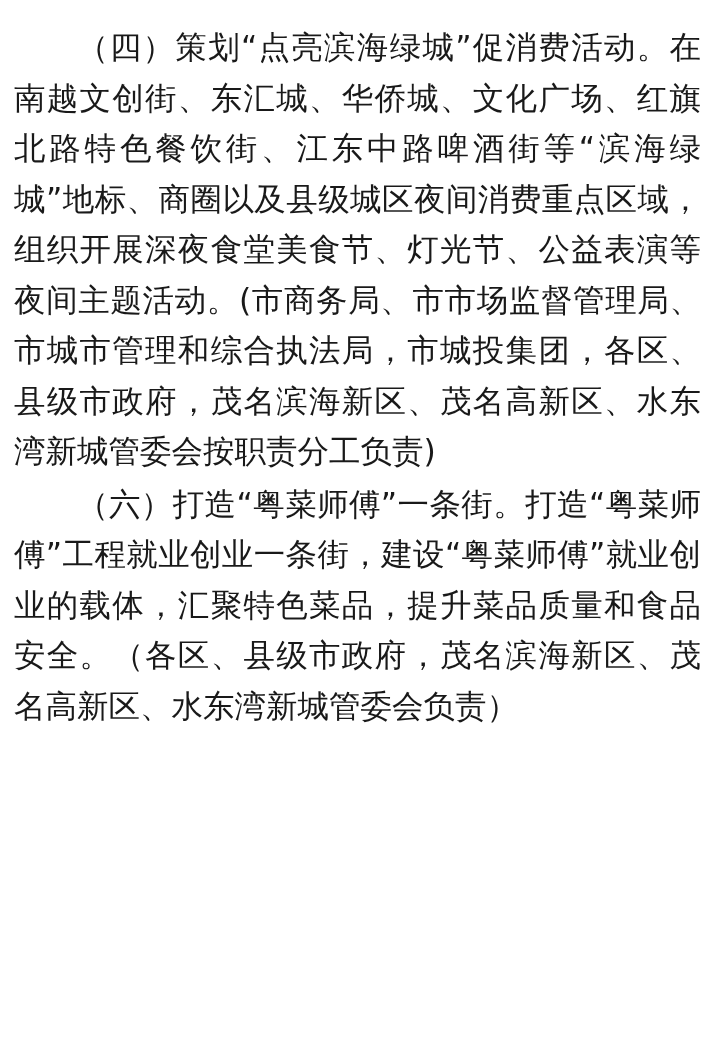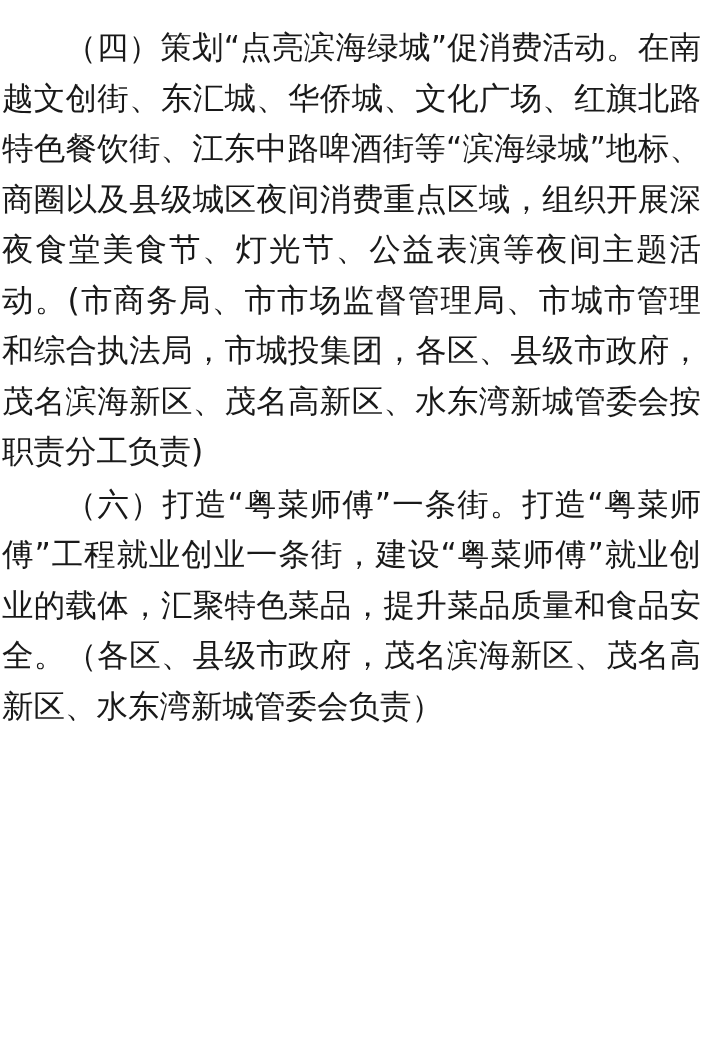--- a/index.html
+++ b/index.html
@@ -12,21 +12,21 @@
     height: 1048px;
     overflow: hidden;
     font-family: "DejaVu Sans", "Liberation Sans", sans-serif;
   }
   .page {
     position: relative;
     width: 719px;
     height: 1048px;
     background: #ffffff;
     box-sizing: border-box;
-    padding: 22px 18px 0 2px;
+    padding: 22px 18px 0 14px;
   }
   .doc-body {
     display: block;
   }
   .para {
     margin: 0 0 2px 0;
     font-size: 31.5px;
     line-height: 50.5px;
     color: #191919;
     text-align: justify;

